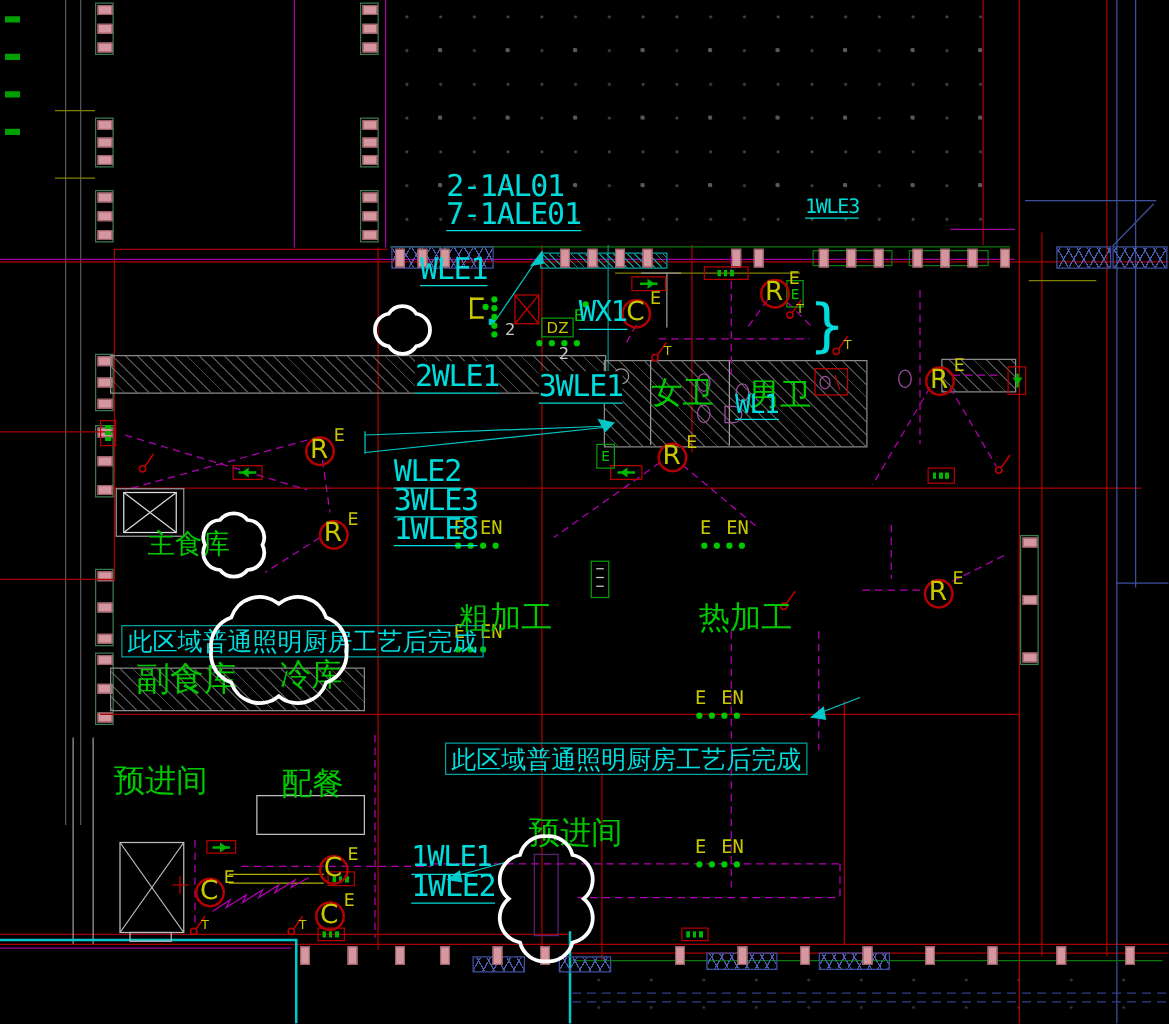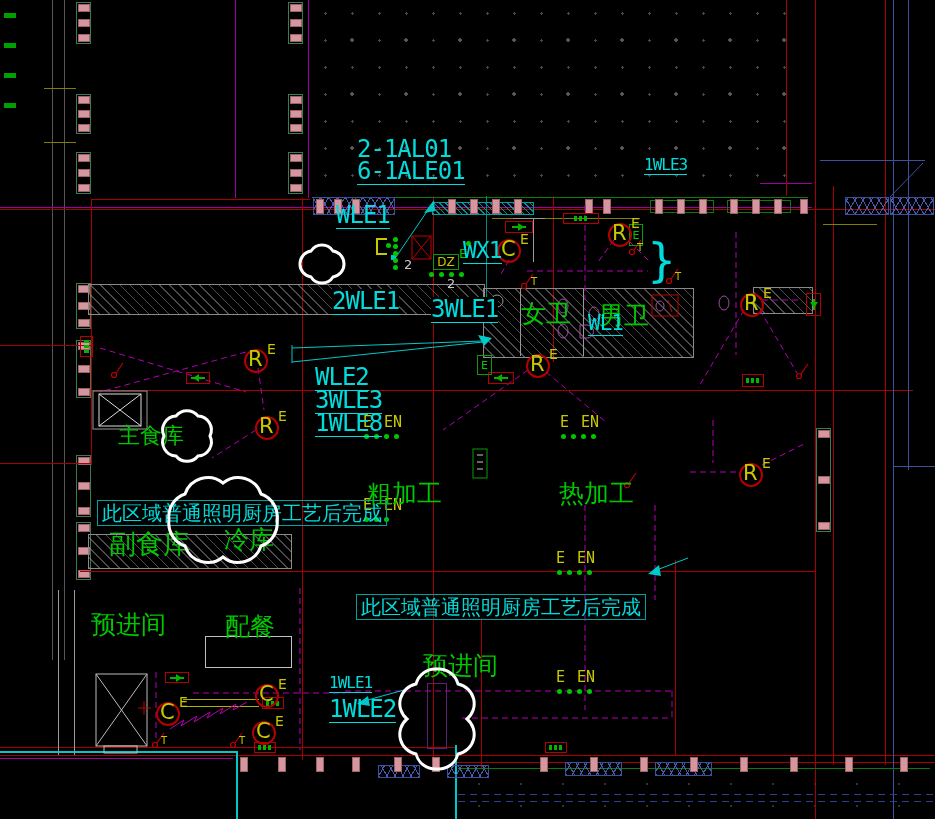--- a/index.html
+++ b/index.html
@@ -488,21 +488,21 @@
         <i></i>
       </div></div>
   <div class="een" style="left:556px;top:670px"><span>E</span><span class="en">EN</span><div class="dots">
         <i></i>
         <i></i>
         <i></i>
         <i></i>
       </div></div>
 
   <span class="t cy mono" style="left:357px;top:137px;font-size:24px">2-1AL01</span>
-  <span class="t cy mono u" style="left:357px;top:159px;font-size:24px">6-1ALE01</span>
+  <span class="t cy mono u" style="left:357px;top:159px;font-size:24px">7-1ALE01</span>
   <span class="t cy mono u" style="left:644px;top:157px;font-size:16px">1WLE3</span>
   <span class="t cy mono u" style="left:336px;top:203px;font-size:24px">WLE1</span>
   <span class="t cy mono u" style="left:463px;top:239px;font-size:23px">WX1</span>
   <span class="t cy mono u blackbg" style="left:332px;top:289px;font-size:24px">2WLE1</span>
   <span class="t cy mono u blackbg" style="left:431px;top:297px;font-size:24px">3WLE1</span>
   <span class="t cy mono u" style="left:588px;top:313px;font-size:21px;z-index:3">WL1</span>
   <span class="t gn" style="left:521px;top:301px;font-size:25px">女卫</span>
   <span class="t gn" style="left:599px;top:303px;font-size:25px">男卫</span>
   <span class="t cy mono u" style="left:315px;top:365px;font-size:24px">WLE2</span>
   <span class="t cy mono u" style="left:315px;top:388px;font-size:24px">3WLE3</span>
@@ -510,21 +510,21 @@
   <span class="t gn" style="left:118px;top:425px;font-size:22px">主食库</span>
   <span class="t cy boxed" style="left:97px;top:500px;font-size:20px">此区域普通照明厨房工艺后完成</span>
   <span class="t gn" style="left:109px;top:530px;font-size:27px">副食库</span>
   <span class="t gn" style="left:224px;top:527px;font-size:25px">冷库</span>
   <span class="t gn" style="left:367px;top:481px;font-size:25px">粗加工</span>
   <span class="t gn" style="left:559px;top:481px;font-size:25px">热加工</span>
   <span class="t cy boxed" style="left:356px;top:594px;font-size:20px">此区域普通照明厨房工艺后完成</span>
   <span class="t gn" style="left:91px;top:612px;font-size:25px">预进间</span>
   <span class="t gn" style="left:225px;top:614px;font-size:25px">配餐</span>
   <span class="t gn" style="left:423px;top:653px;font-size:25px">预进间</span>
-  <span class="t cy mono u" style="left:329px;top:675px;font-size:16px">1WLE1</span>
+  <span class="t cy mono u" style="left:329px;top:675px;font-size:23px">1WLE1</span>
   <span class="t cy mono u" style="left:329px;top:697px;font-size:24px">1WLE2</span>
   <span class="t cy" style="left:647px;top:237px;font-size:46px">}</span>
   <span class="t wh" style="left:404px;top:258px;font-size:13px">2</span>
   <span class="t wh" style="left:447px;top:277px;font-size:13px">2</span>
 
   <svg width="935" height="819">
     <g stroke="#fff" stroke-width="3" fill="none">
       <path d="M344,264 A13 13 0 0 1 333,277 A13 13 0 0 1 311,277 A13 13 0 0 1 300,264 A13 13 0 0 1 311,251 A13 13 0 0 1 333,251 A13 13 0 0 1 344,264 Z"></path>
       <path d="M210,436 A14 14 0 0 1 198,456 A14 14 0 0 1 176,456 A14 14 0 0 1 164,436 A14 14 0 0 1 176,416 A14 14 0 0 1 198,416 A14 14 0 0 1 210,436 Z"></path>
       <path d="M277,520 A24 24 0 0 1 261,546 A24 24 0 0 1 223,557 A24 24 0 0 1 185,546 A24 24 0 0 1 169,520 A24 24 0 0 1 185,494 A24 24 0 0 1 223,483 A24 24 0 0 1 261,494 A24 24 0 0 1 277,520 Z"></path>

